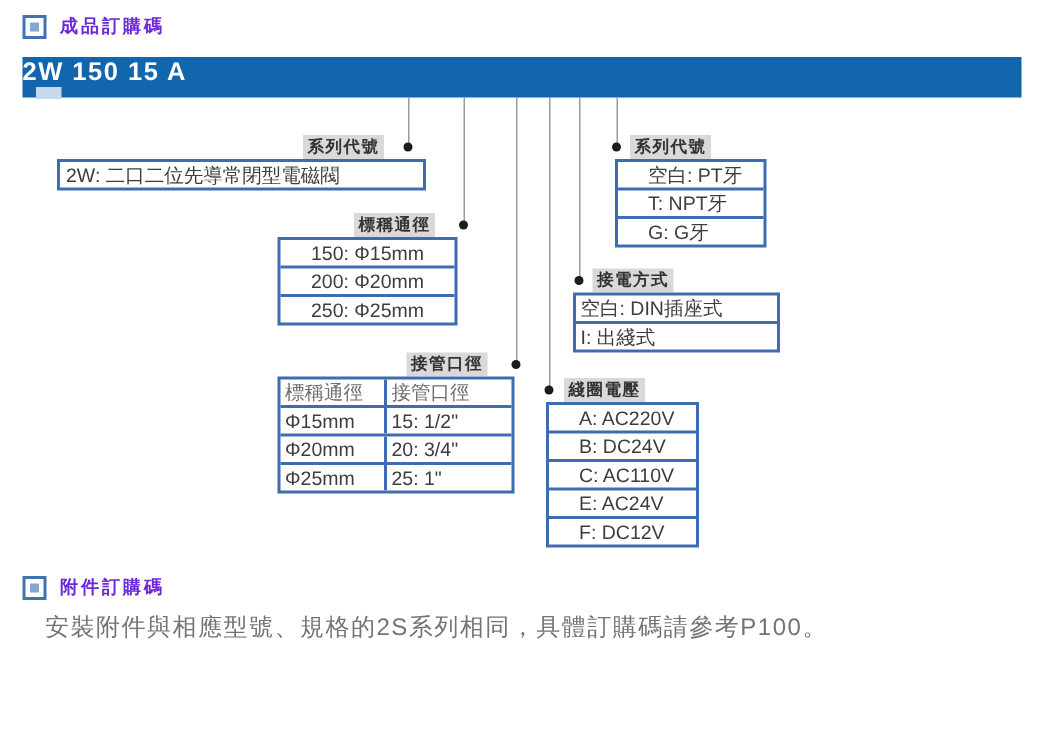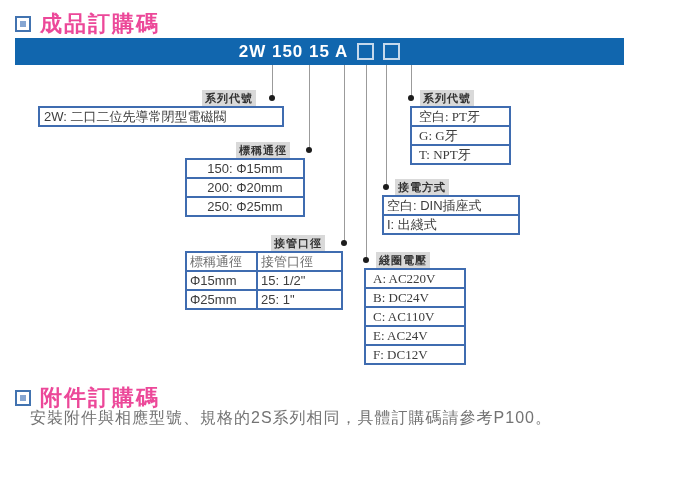--- a/index.html
+++ b/index.html
@@ -5,38 +5,38 @@
   html,body{margin:0;padding:0;background:#fff;}
   .canvas{
     position:relative;width:700px;height:486px;background:#ffffff;
     font-family:"Liberation Sans","DejaVu Sans",sans-serif;overflow:hidden;
   }
   
   .sec-title{position:absolute;display:flex;align-items:center;gap:9px;}
   .sq-icon{width:12px;height:12px;border:2px solid #4273b0;background:#fff;
     display:flex;align-items:center;justify-content:center;}
   .sq-icon-inner{width:6px;height:6px;background:#86a6d2;}
-  .sec-title .txt{font-size:22px;font-weight:bold;color:#ec4899;letter-spacing:2px;}
+  .sec-title .txt{font-size:12px;font-weight:bold;color:#6d28d9;letter-spacing:2px;}
   
-  .banner{position:absolute;left:15px;top:38px;width:609px;height:27px;background:#1166ae;
-    display:flex;align-items:center;justify-content:center;}
+  .banner{position:absolute;left:15px;top:38px;width:666px;height:27px;background:#1166ae;
+    display:flex;justify-content:center;flex-direction:column;}
   .banner .code{color:#ffffff;font-weight:bold;font-size:17px;letter-spacing:1px;}
   .blank-box{width:13px;height:13px;border:2px solid #c6d9ec;margin-left:9px;display:inline-block;}
   
   .vline{position:absolute;width:1px;background:#9b9b9b;}
   .dot{position:absolute;width:6px;height:6px;border-radius:50%;background:#1c1c1c;}
   
   .lbl{position:absolute;background:#d9d9d9;color:#333;font-weight:bold;font-size:11px;
     line-height:16px;padding:0 3px;letter-spacing:1px;white-space:nowrap;}
   
   .tbl{position:absolute;border:2px solid #3f6cb0;background:#fff;}
   .tbl-row{height:17px;line-height:17px;font-size:13px;color:#3d3d3d;white-space:nowrap;overflow:hidden;}
   .tbl-row + .tbl-row{border-top:2px solid #3f6cb0;}
   .center{text-align:center;}
-  .padl{padding-left:7px;font-family:Liberation Serif, serif;}
+  .padl{padding-left:20px;}
   .flexrow{display:flex;}
   .flexrow .c1{width:66px;padding-left:3px;border-right:2px solid #3f6cb0;}
   .flexrow .c2{flex:1;padding-left:3px;}
   .hdr{color:#6e6e6e;}
   .note{position:absolute;font-size:16px;color:#737373;letter-spacing:1px;white-space:nowrap;}
 </style>
 </head>
 <body>
 
 <div class="canvas">
@@ -84,30 +84,34 @@
   <div class="tbl" style="left:185px;top:251px;width:154px;">
     <div class="tbl-row flexrow">
       <span class="c1 hdr">標稱通徑</span>
       <span class="c2 hdr">接管口徑</span>
     </div>
     <div class="tbl-row flexrow">
       <span class="c1">Φ15mm</span>
       <span class="c2">15: 1/2"</span>
     </div>
     <div class="tbl-row flexrow">
+      <span class="c1">Φ20mm</span>
+      <span class="c2">20: 3/4"</span>
+    </div>
+    <div class="tbl-row flexrow">
       <span class="c1">Φ25mm</span>
       <span class="c2">25: 1"</span>
     </div>
   </div>
 
   <div class="lbl" style="left:420px;top:90px;">系列代號</div>
   <div class="tbl" style="left:410px;top:106px;width:97px;">
     <div class="tbl-row padl">空白: PT牙</div>
+    <div class="tbl-row padl">T: NPT牙</div>
     <div class="tbl-row padl">G: G牙</div>
-    <div class="tbl-row padl">T: NPT牙</div>
   </div>
 
   <div class="lbl" style="left:395px;top:179px;">接電方式</div>
   <div class="tbl" style="left:382px;top:195px;width:134px;">
     <div class="tbl-row" style="padding-left:3px;">空白: DIN插座式</div>
     <div class="tbl-row" style="padding-left:3px;">I: 出綫式</div>
   </div>
 
   <div class="lbl" style="left:376px;top:252px;">綫圈電壓</div>
   <div class="tbl" style="left:364px;top:268px;width:98px;">

